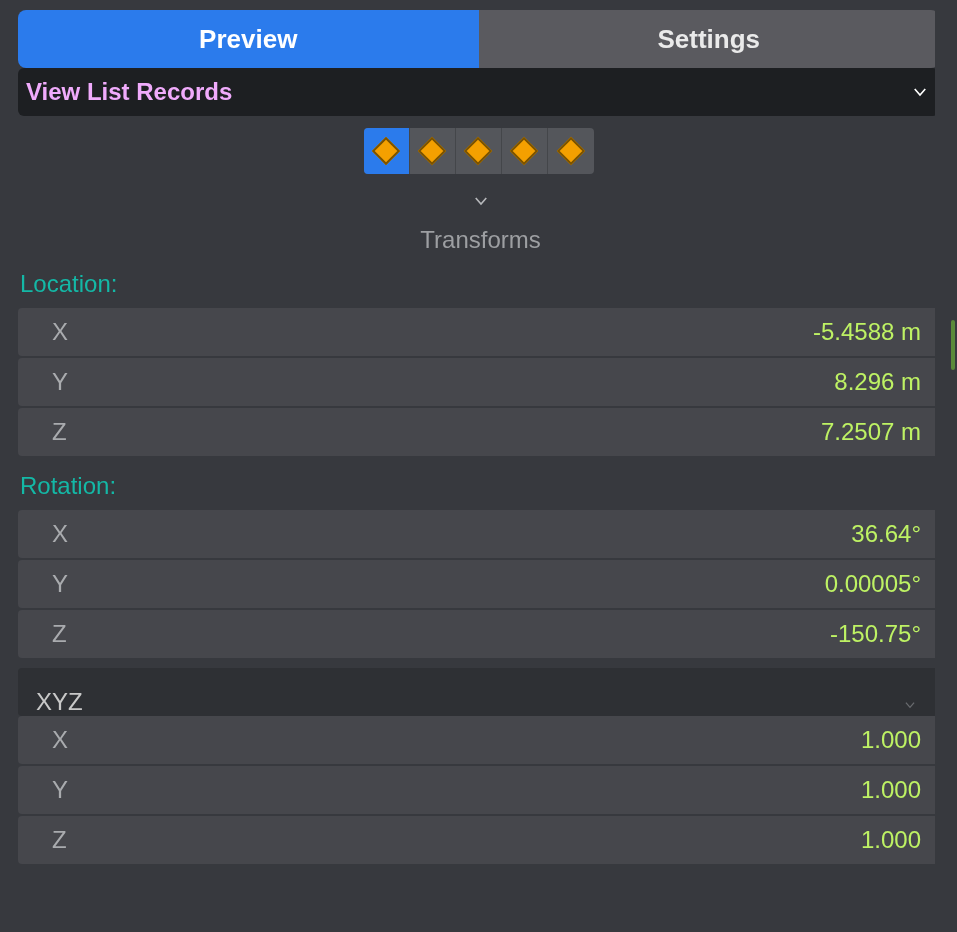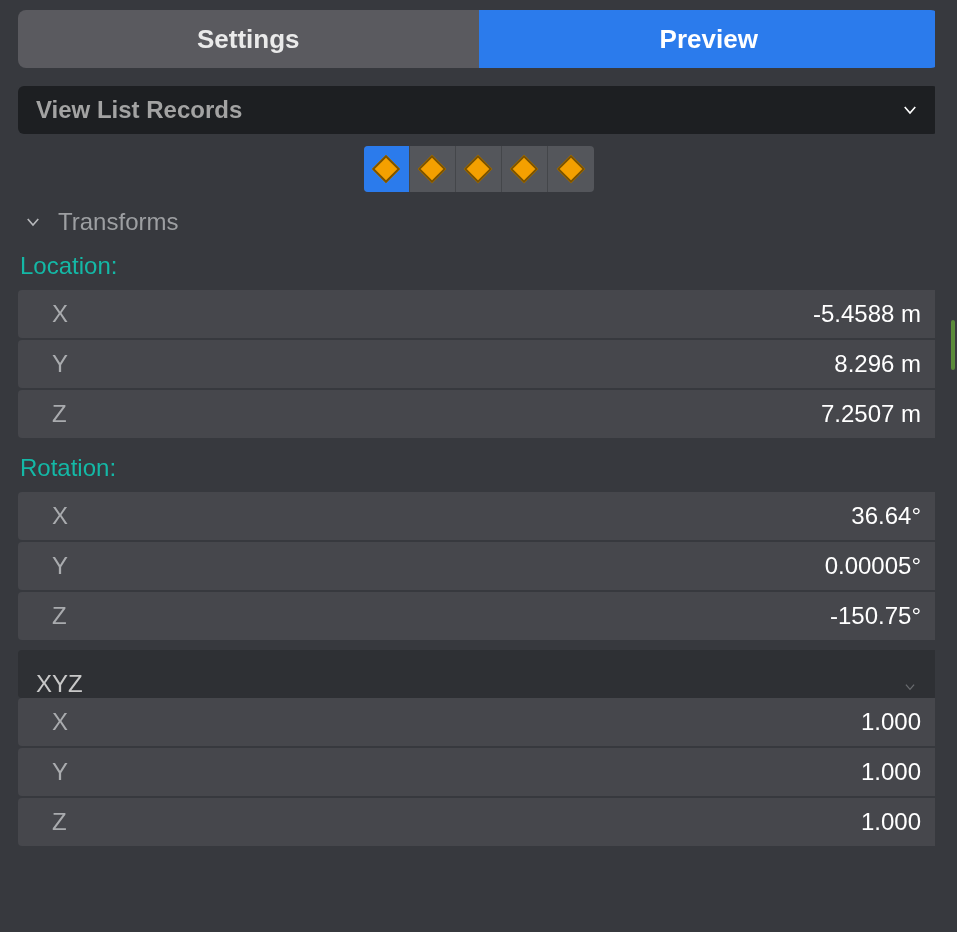--- a/index.html
+++ b/index.html
@@ -48,32 +48,31 @@
     align-items: center;
     justify-content: center;
     font-size: 26px;
     font-weight: 600;
     cursor: pointer;
   }
   .tab.inactive { background: #5a5a5f; color: #eaeaea; }
   .tab.active   { background: #2b7bec; color: #ffffff; }
 
   .dropdown {
-    margin-top: 18px;
     width: 100%;
     height: 48px;
     background: #1d1f22;
     border-radius: 6px;
     display: flex;
     align-items: center;
     justify-content: space-between;
-    padding: 0 18px;
+    padding: 0 8px;
     font-size: 24px;
     font-weight: 600;
-    color: #a3a3a3;
+    color: #f0abfc;
     cursor: pointer;
   }
   .chevron-down {
     width: 22px;
     height: 22px;
     display:flex;
     align-items:center;
     justify-content:center;
   }
   .chevron-down svg { width:18px; height:18px; stroke:#ffffff; stroke-width:2.2; fill:none; }
@@ -111,20 +110,21 @@
 
   .section-header {
     display:flex;
     align-items:center;
     gap:14px;
     margin-top: 16px;
     padding-left: 4px;
     font-size: 24px;
     color:#9d9fa2;
     cursor:pointer;
+    flex-direction:column;
   }
   .section-header .chevron-down svg { stroke:#b6b8bb; }
 
   .group-label {
     font-size: 24px;
     color:#14b8a6;
     margin-top: 16px;
     margin-bottom: 10px;
     padding-left: 2px;
   }
@@ -140,21 +140,21 @@
     justify-content:space-between;
     height:48px;
     background:#46474c;
     border-radius:4px;
     padding: 0 18px 0 34px;
     font-size: 24px;
     color:#c8c8c8;
     cursor:ew-resize;
   }
   .value-row .axis { color:#a9abae; }
-  .value-row .val  { color:#ffffff; }
+  .value-row .val  { color:#bef264; }
 
   .mode-select {
     margin-top: 10px;
     height:48px;
     background:#2e3034;
     border-radius:4px;
     display:flex;
     align-items:flex-end;
     justify-content:space-between;
     padding:0 18px 0 18px;
@@ -163,22 +163,22 @@
     cursor:pointer;
   }
 </style>
 </head>
 <body>
 
 <div class="panel">
   <div class="right-stripe"></div>
 
   <div class="tabbar">
+    <div class="tab active">Preview</div>
     <div class="tab inactive">Settings</div>
-    <div class="tab active">Preview</div>
   </div>
 
   <div class="dropdown">
     <span>View List Records</span>
     <span class="chevron-down">
       <svg viewBox="0 0 24 24">
           <polyline points="5 8 12 16 19 8"></polyline>
         </svg>
     </span>
   </div>

